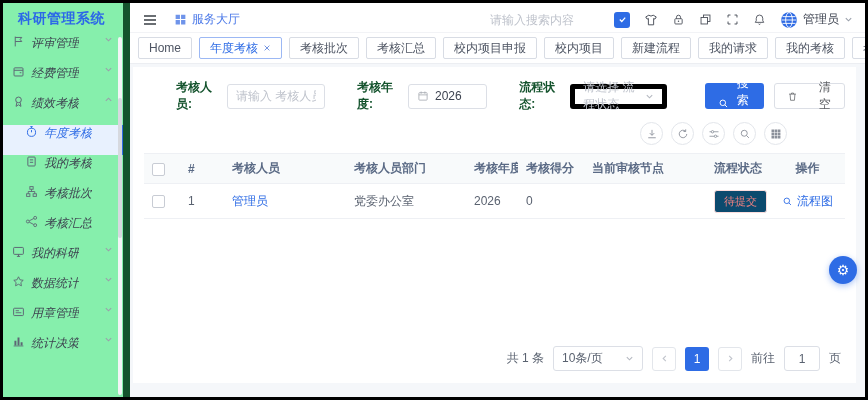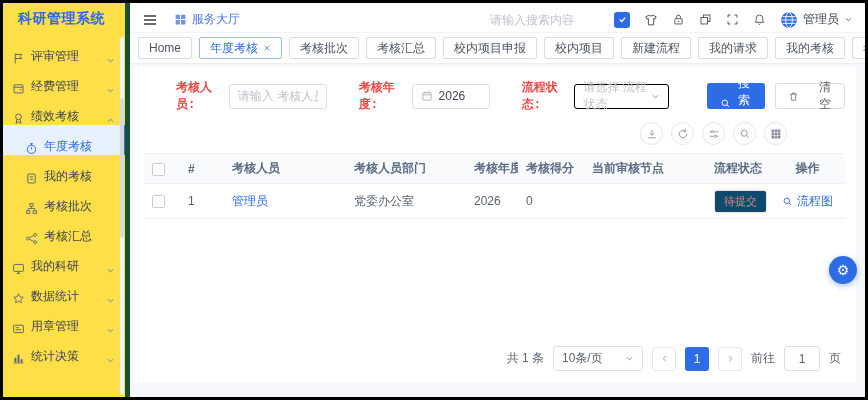--- a/index.html
+++ b/index.html
@@ -1,23 +1,23 @@
 <!DOCTYPE html>
 <html><head>
 <meta charset="utf-8">
 <style>
   * { margin:0; padding:0; box-sizing:border-box; }
   html,body { width:868px; height:400px; }
   body { background:#000; position:relative; font-family:"Liberation Sans","DejaVu Sans",sans-serif; overflow:hidden; }
   .window { position:absolute; left:3px; top:3px; width:862px; height:394px; background:#fff; display:flex; overflow:hidden; }
 
   
-  .sidebar { width:127px; background:#fde047; position:relative; border-right:5px solid #14532d; flex:none; }
+  .sidebar { width:127px; background:#86efac; position:relative; border-right:7px solid #14532d; flex:none; }
   .logo { height:32px; display:flex; align-items:center; padding-left:15px; font-size:14px; font-weight:bold; color:#2c68e8; letter-spacing:.5px; }
-  .menu-item { height:30px; display:flex; align-items:flex-end; padding:0 10px 0 9px; font-size:12px; color:#3d4350; cursor:pointer; }
+  .menu-item { height:30px; display:flex; align-items:flex-start; padding:0 10px 0 9px; font-size:12px; color:#3d4350; cursor:pointer;font-style:italic; }
   .menu-item .mi-icon { width:13px; height:13px; margin-right:6px; color:#5d6674; flex:none; display:flex; align-items:center; }
   .menu-item .mi-label { white-space:nowrap; overflow:hidden; }
   .menu-item .chev { margin-left:auto; color:#9aa0ab; display:flex; }
   .menu-item.sub { padding-left:22px; }
   .menu-item.active { background:#e8f1fe; color:#2e6ce5; border-right:3px solid #2e6ce5; }
   .menu-item.active .mi-icon { color:#2e6ce5; }
   .side-scroll-track { position:absolute; right:1px; top:34px; bottom:2px; width:4px; background:#f3f4f6; border-radius:2px; }
   .side-scroll-thumb { position:absolute; right:1px; top:95px; height:140px; width:4px; background:#d6d9df; border-radius:2px; }
 
   
@@ -36,26 +36,26 @@
   .tabbar { height:31px; background:#fff; border-bottom:1px solid #eceef2; display:flex; align-items:center; padding:0 8px; gap:7px; flex:none; }
   .tab { height:22px; padding:0 10px; border:1px solid #d8dce4; border-radius:2px; background:#fff; font-size:12px; color:#4e5563; display:flex; align-items:center; gap:5px; cursor:pointer; white-space:nowrap; }
   .tab.active { border-color:#9cb8f4; color:#2e6ce5; }
   .tab .close-x { display:flex; color:#6e8fe0; }
 
   
   .content { flex:1; background:#f5f7fa; padding:3px 9px 14px 3px; min-height:0; }
   .card { background:#fff; height:100%; display:flex; flex-direction:column; padding:0 11px; }
 
   .filter-row { display:flex; align-items:center; margin-top:12px; font-size:12px; color:#4b5160; flex:none; }
-  .filter-row .flabel { margin-left:32px; font-weight:bold; color:#ef4444;font-family:Liberation Mono, monospace; }
+  .filter-row .flabel { margin-left:32px; font-weight:bold; color:#14532d; }
   .filter-row .flabel.first { margin-left:32px; }
   .f-input { margin-left:8px; width:98px; height:25px; border:1px solid #dcdfe6; border-radius:3px; font-size:12px; padding:0 8px; outline:none; color:#333; }
   .f-input::placeholder { color:#bfc3cc; }
   .date-box { margin-left:8px; width:92px; height:25px; border:1px solid #dcdfe6; border-radius:3px; display:flex; align-items:center; gap:6px; padding:0 8px; font-size:12px; color:#3d4350; cursor:pointer; }
-  .select-box { margin-left:8px; width:112px; height:25px; border:1px solid #000000; border-radius:3px; display:flex; align-items:center; padding:0 8px; font-size:12px; color:#bfc3cc; cursor:pointer; }
+  .select-box { margin-left:8px; width:112px; height:25px; border:5px solid #000000; border-radius:3px; display:flex; align-items:center; padding:0 8px; font-size:12px; color:#bfc3cc; cursor:pointer; }
   .select-box .chev { margin-left:auto; color:#b4b8c0; display:flex; }
   .btn-search { margin-left:38px; height:26px; padding:0 13px; background:#2e6ce5; color:#fff; border:none; border-radius:3px; font-size:12px; display:flex; align-items:flex-end; gap:5px; cursor:pointer; }
   .btn-clear { margin-left:10px; height:26px; padding:0 12px; background:#fff; color:#606266; border:1px solid #dcdfe6; border-radius:3px; font-size:12px; display:flex; align-items:center; gap:19px; cursor:pointer; }
 
   .tools-row { display:flex; justify-content:flex-end; align-items:center; gap:8px; margin:9px 58px 8px 0; flex:none; }
   .tool-btn { width:23px; height:23px; border:1px solid #e3e6eb; border-radius:50%; background:#fff; color:#8b909a; display:flex; align-items:center; justify-content:center; cursor:pointer; }
 
   table { width:100%; border-collapse:collapse; font-size:12px; table-layout:fixed; flex:none; }
   thead th { background:#f8fafb; color:#5a6a85; font-weight:bold; height:30px; text-align:left; padding:0 8px; border-top:1px solid #eef0f4; border-bottom:1px solid #eef0f4; white-space:nowrap; overflow:hidden; }
   tbody td { height:35px; border-bottom:1px solid #eef0f4; color:#5a6270; padding:0 8px; white-space:nowrap; overflow:hidden; }

